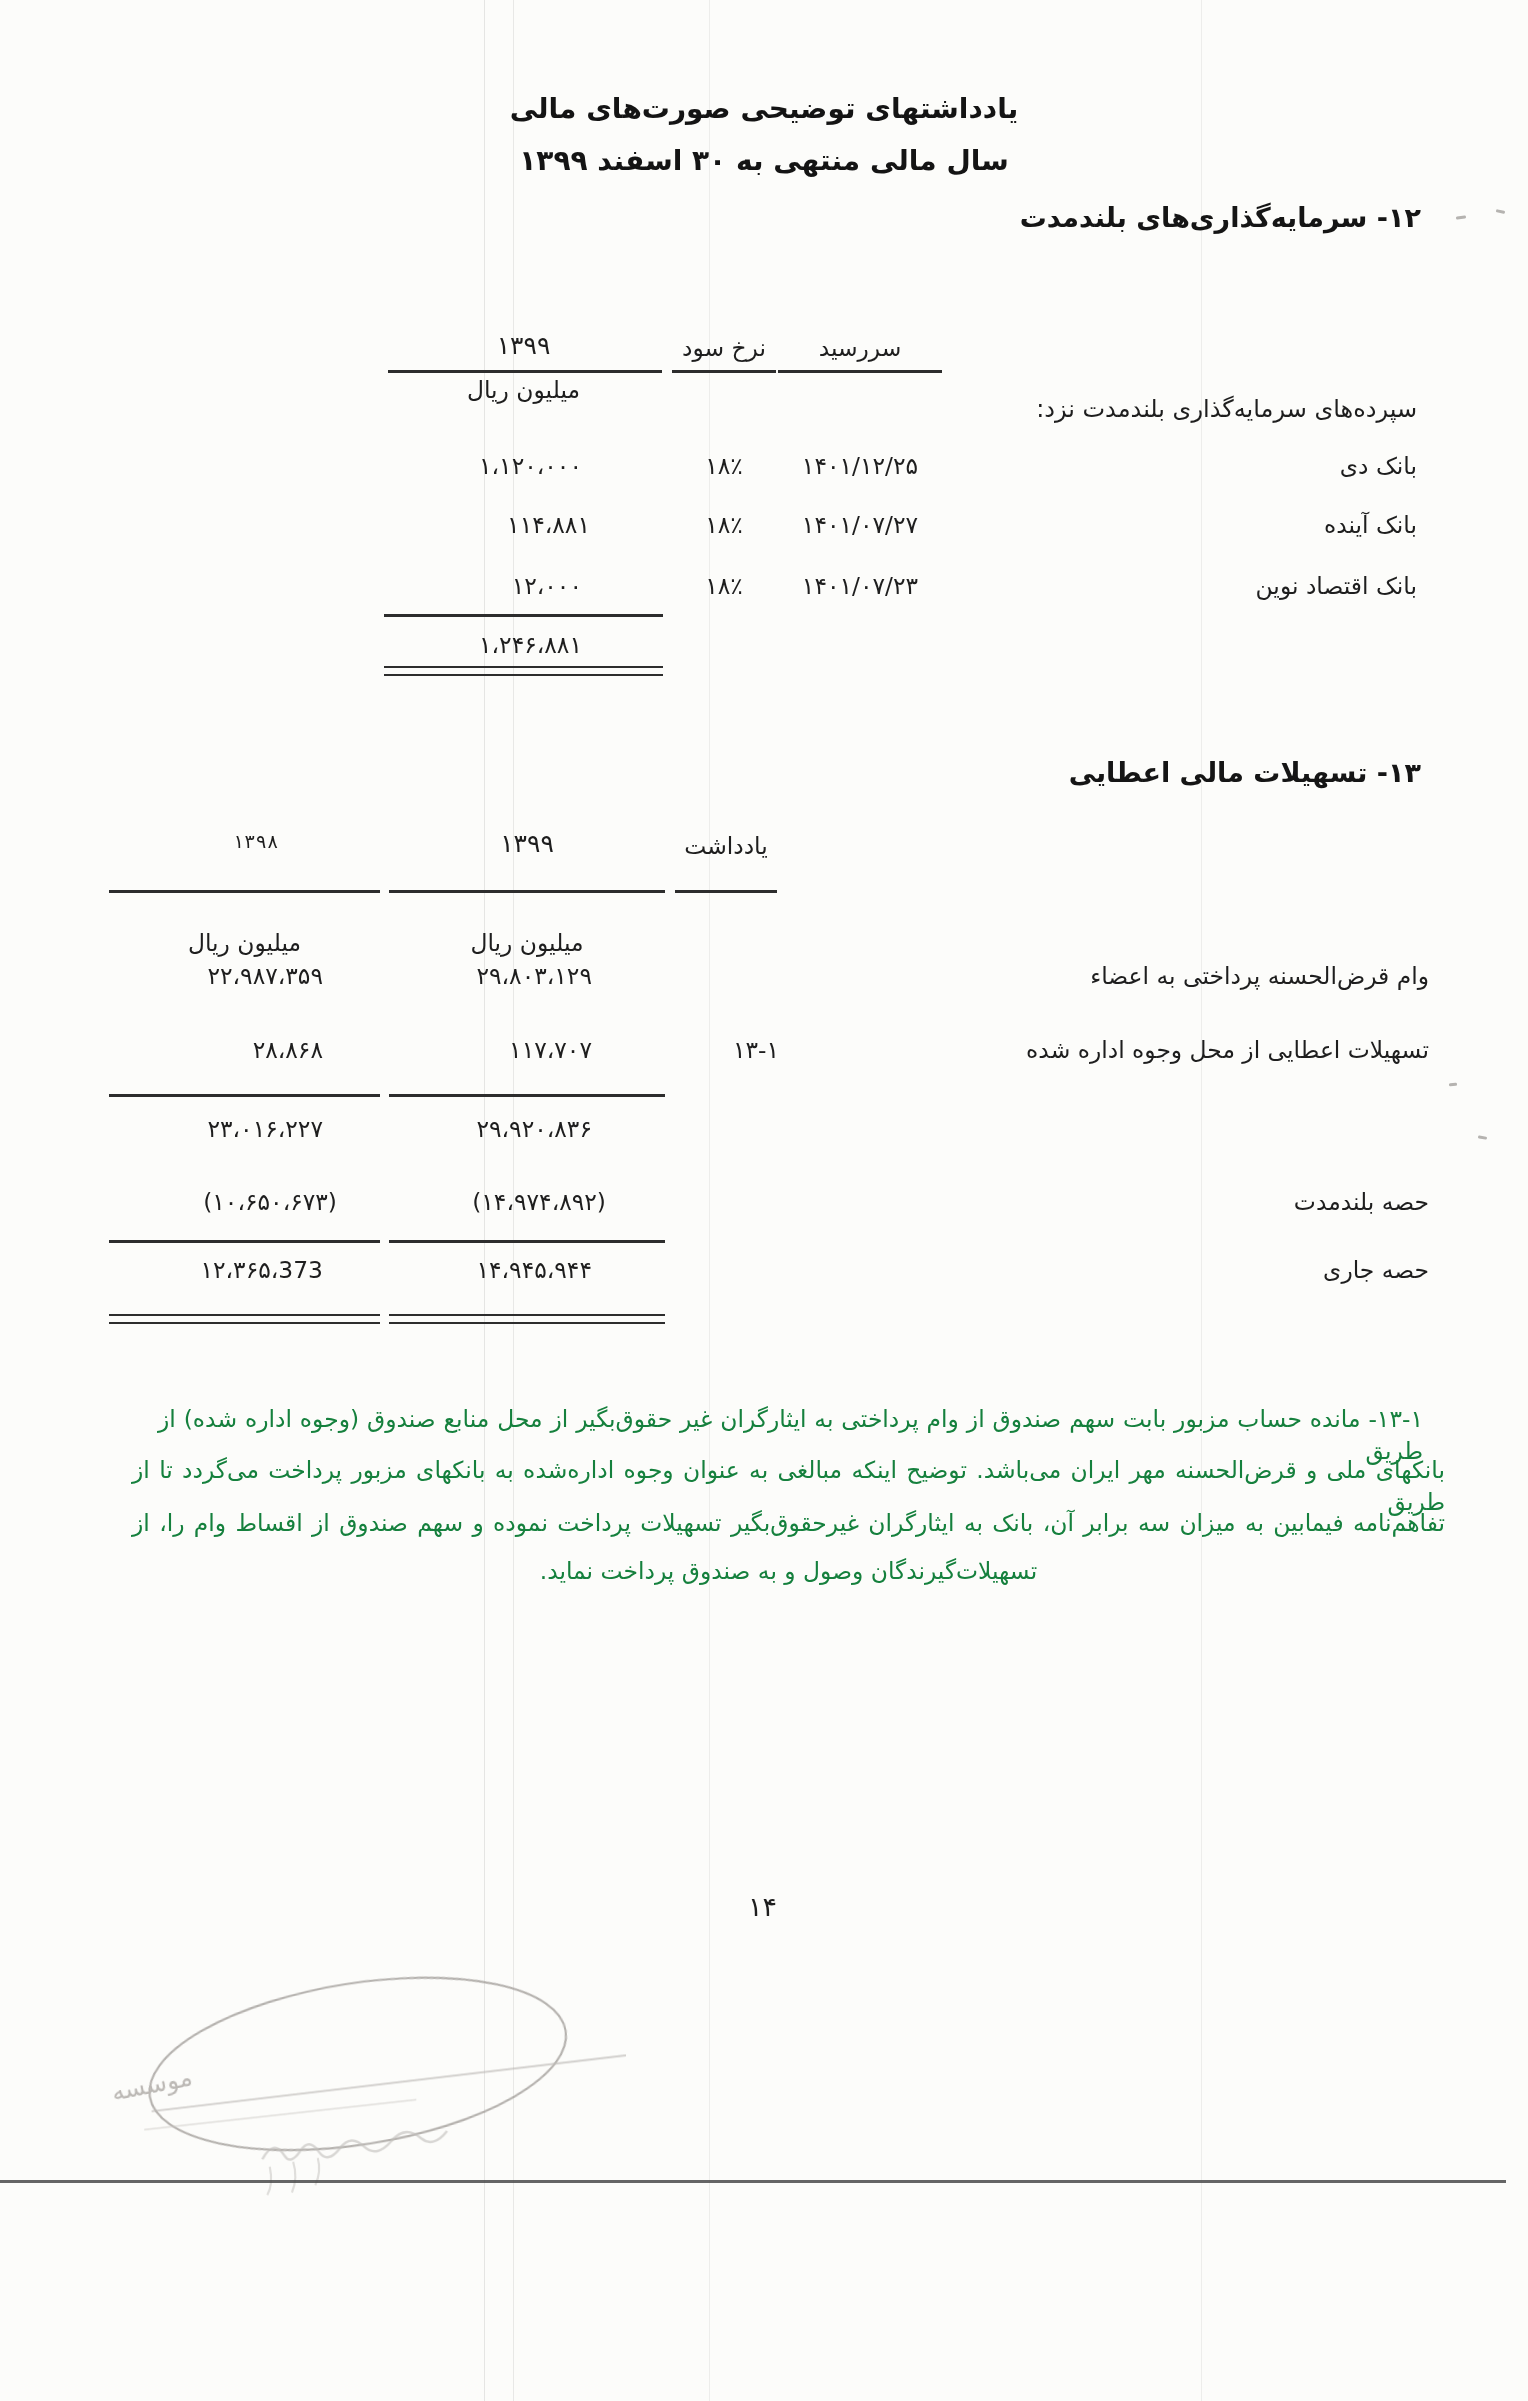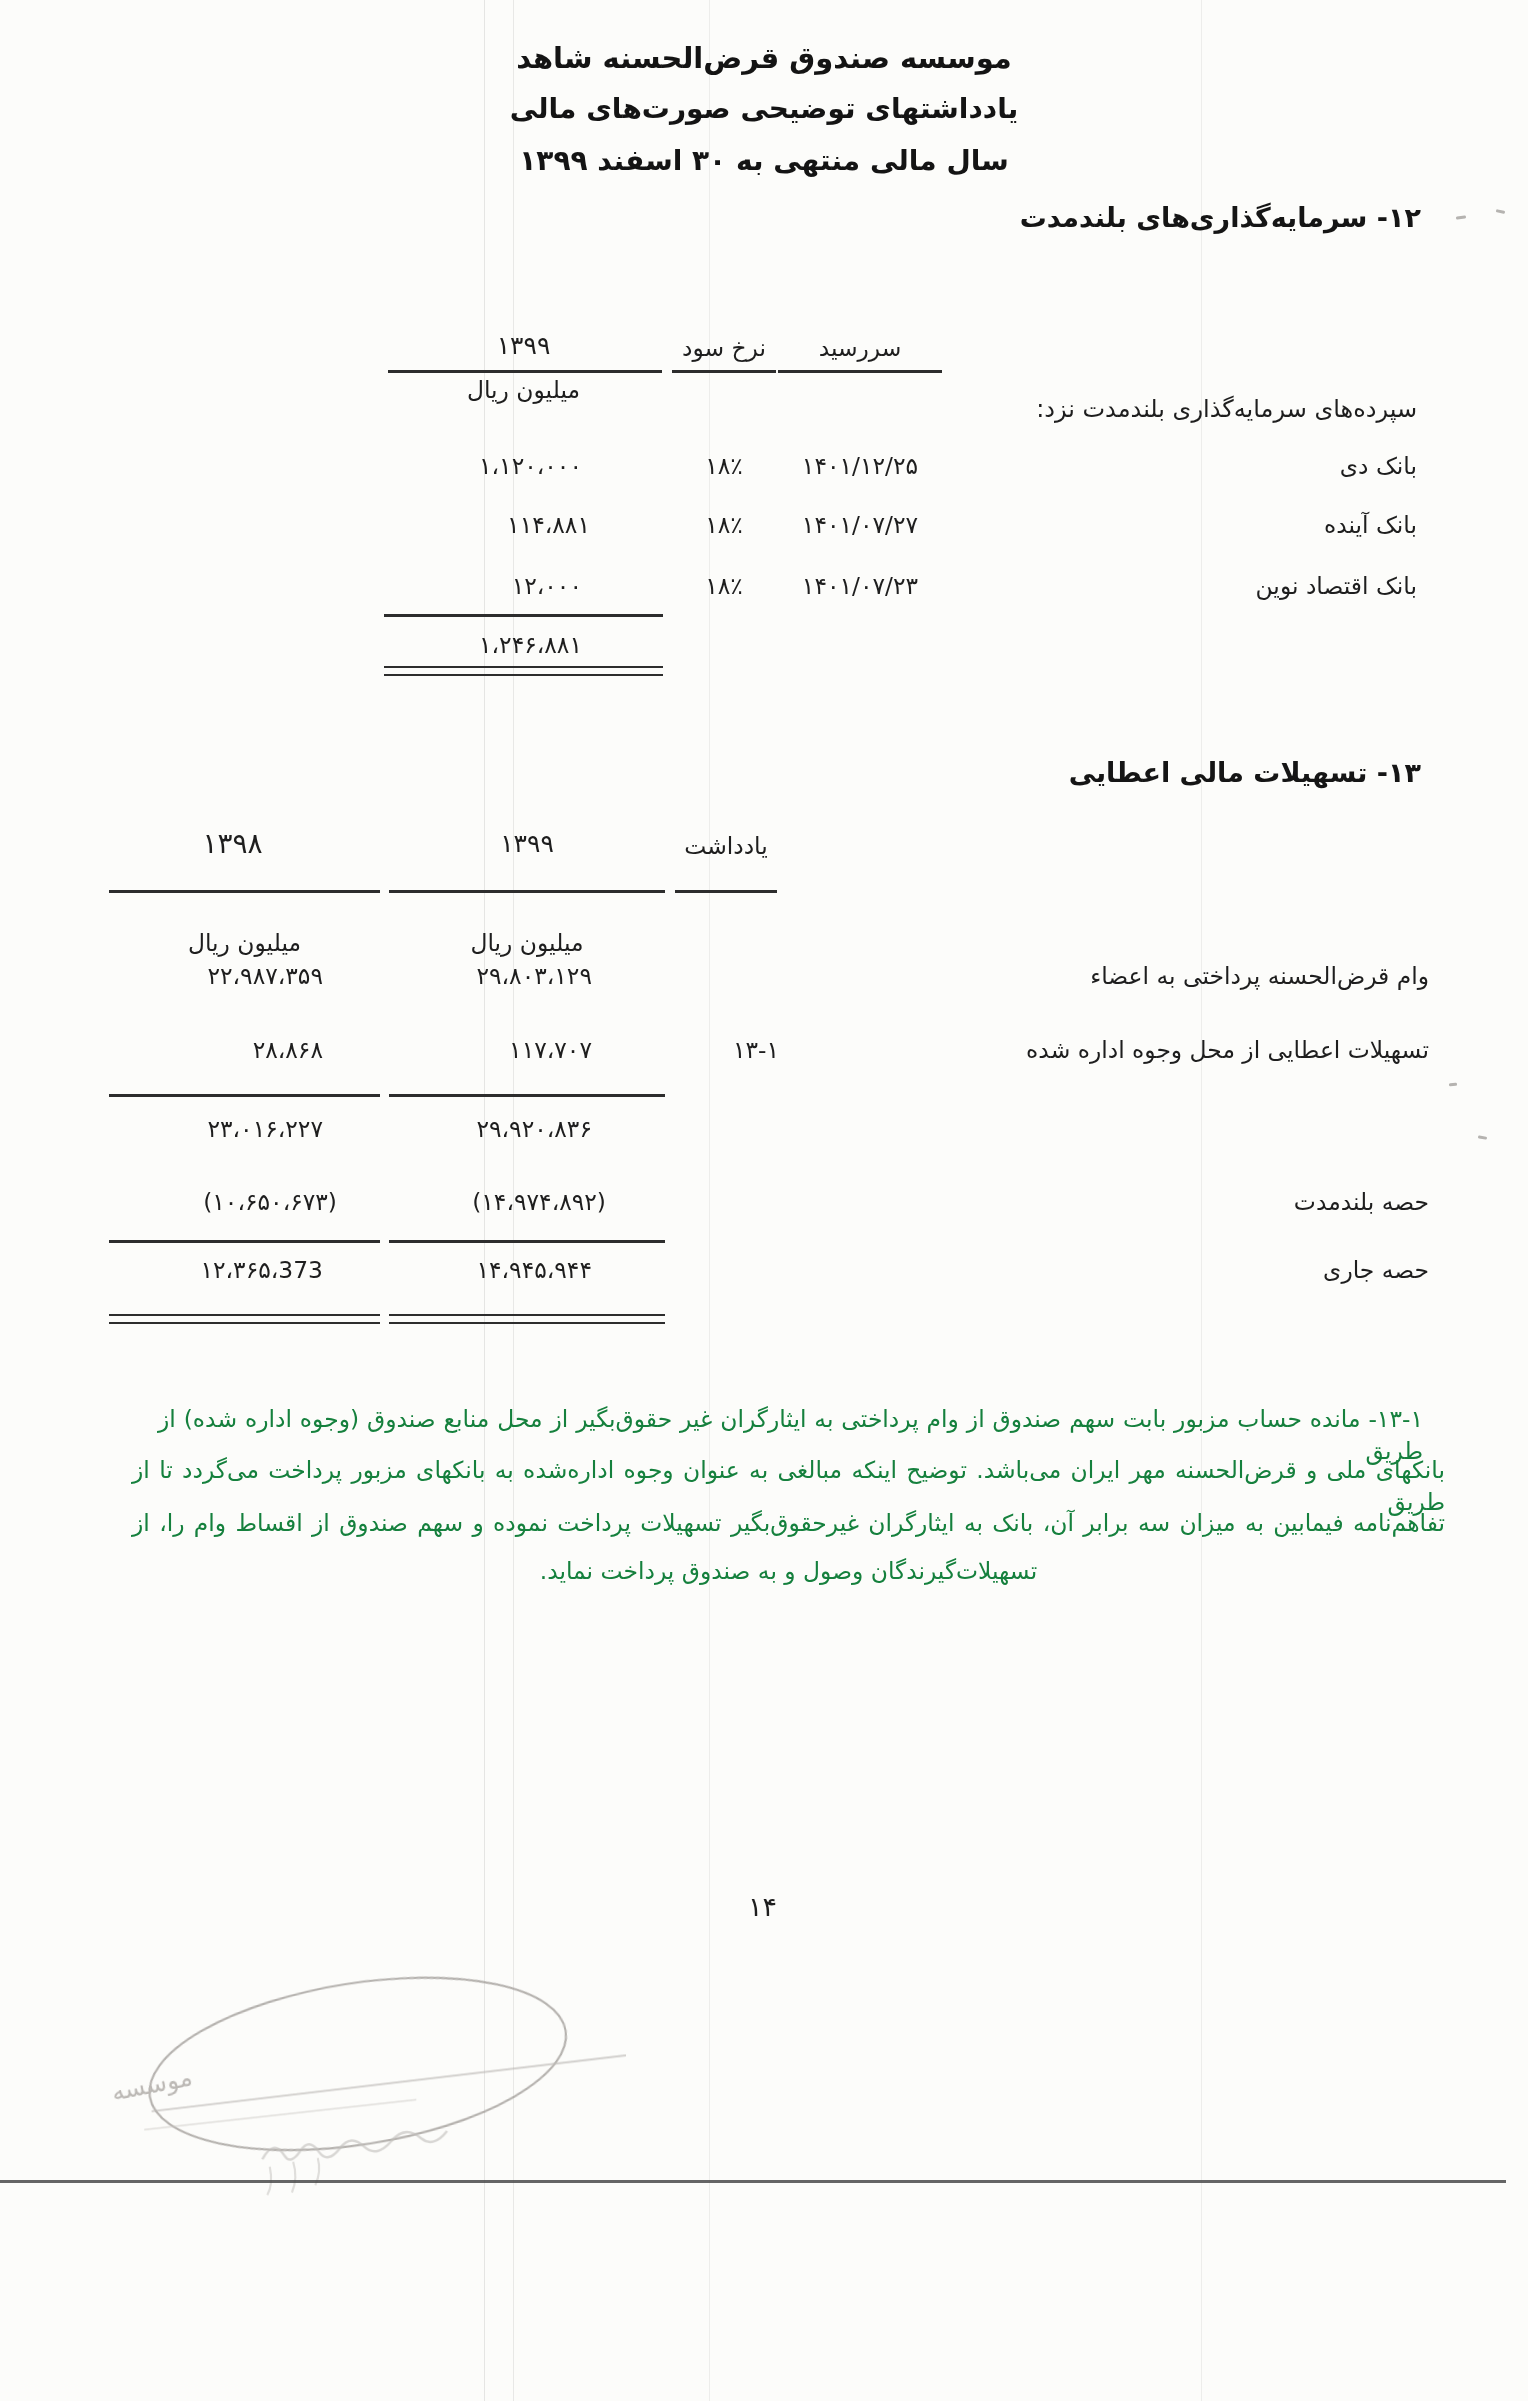--- a/index.html
+++ b/index.html
@@ -32,21 +32,20 @@
 </head>
 <body>
 
 <div class="page">
 
   <div class="vline" style="left:484px;background:rgba(110,110,110,.16);"></div>
   <div class="vline" style="left:513px;background:rgba(110,110,110,.14);"></div>
   <div class="vline" style="left:709px;background:rgba(110,110,110,.10);"></div>
   <div class="vline" style="left:1201px;background:rgba(110,110,110,.10);"></div>
 
-  <div class="hdr" style="top:41px;font-size:29px;">موسسه صندوق قرض‌الحسنه شاهد</div>
   <div class="hdr" style="top:92px;font-size:28px;">یادداشتهای توضیحی صورت‌های مالی</div>
   <div class="hdr" style="top:144px;font-size:28px;">سال مالی منتهی به ۳۰ اسفند ۱۳۹۹</div>
 
   <div class="t b" style="top:202px;right:107px;font-size:27px;">۱۲- سرمایه‌گذاری‌های بلندمدت</div>
 
   <div class="cell ctr" style="top:330px;left:384px;width:279px;font-size:25px;"><span class="num">۱۳۹۹</span></div>
   <div class="cell ctr" style="top:333px;left:672px;width:104px;">نرخ سود</div>
   <div class="cell ctr" style="top:333px;left:778px;width:164px;">سررسید</div>
   <div class="rule" style="top:370px;left:388px;width:274px;"></div>
   <div class="rule" style="top:370px;left:672px;width:104px;"></div>
@@ -70,21 +69,21 @@
   <div class="cell ctr" style="top:571px;left:672px;width:104px;">۱۸٪</div>
   <div class="cell ar" style="top:571px;left:384px;width:198px;"><span class="num">۱۲،۰۰۰</span></div>
 
   <div class="rule" style="top:614px;left:384px;width:279px;"></div>
   <div class="cell ar" style="top:630px;left:384px;width:198px;"><span class="num">۱،۲۴۶،۸۸۱</span></div>
   <div class="rule thin" style="top:666px;left:384px;width:279px;"></div>
   <div class="rule thin" style="top:674px;left:384px;width:279px;"></div>
 
   <div class="t b" style="top:757px;right:107px;font-size:27px;">۱۳- تسهیلات مالی اعطایی</div>
 
-  <div class="cell ctr" style="top:828px;left:97px;width:271px;font-size:28px;"><span class="num">۱۳۹۸</span></div>
+  <div class="cell ctr" style="top:828px;left:120px;width:271px;font-size:19px;font-family:Liberation Mono, monospace;"><span class="num">۱۳۹۸</span></div>
   <div class="cell ctr" style="top:828px;left:389px;width:276px;font-size:25px;"><span class="num">۱۳۹۹</span></div>
   <div class="cell ctr" style="top:831px;left:675px;width:102px;">یادداشت</div>
   <div class="rule" style="top:890px;left:109px;width:271px;"></div>
   <div class="rule" style="top:890px;left:389px;width:276px;"></div>
   <div class="rule" style="top:890px;left:675px;width:102px;"></div>
   <div class="cell ctr" style="top:928px;left:109px;width:271px;">میلیون ریال</div>
   <div class="cell ctr" style="top:928px;left:389px;width:276px;">میلیون ریال</div>
 
   <div class="t" style="top:961px;right:99px;">وام قرض‌الحسنه پرداختی به اعضاء</div>
   <div class="cell ar" style="top:961px;left:394px;width:198px;"><span class="num">۲۹،۸۰۳،۱۲۹</span></div>

